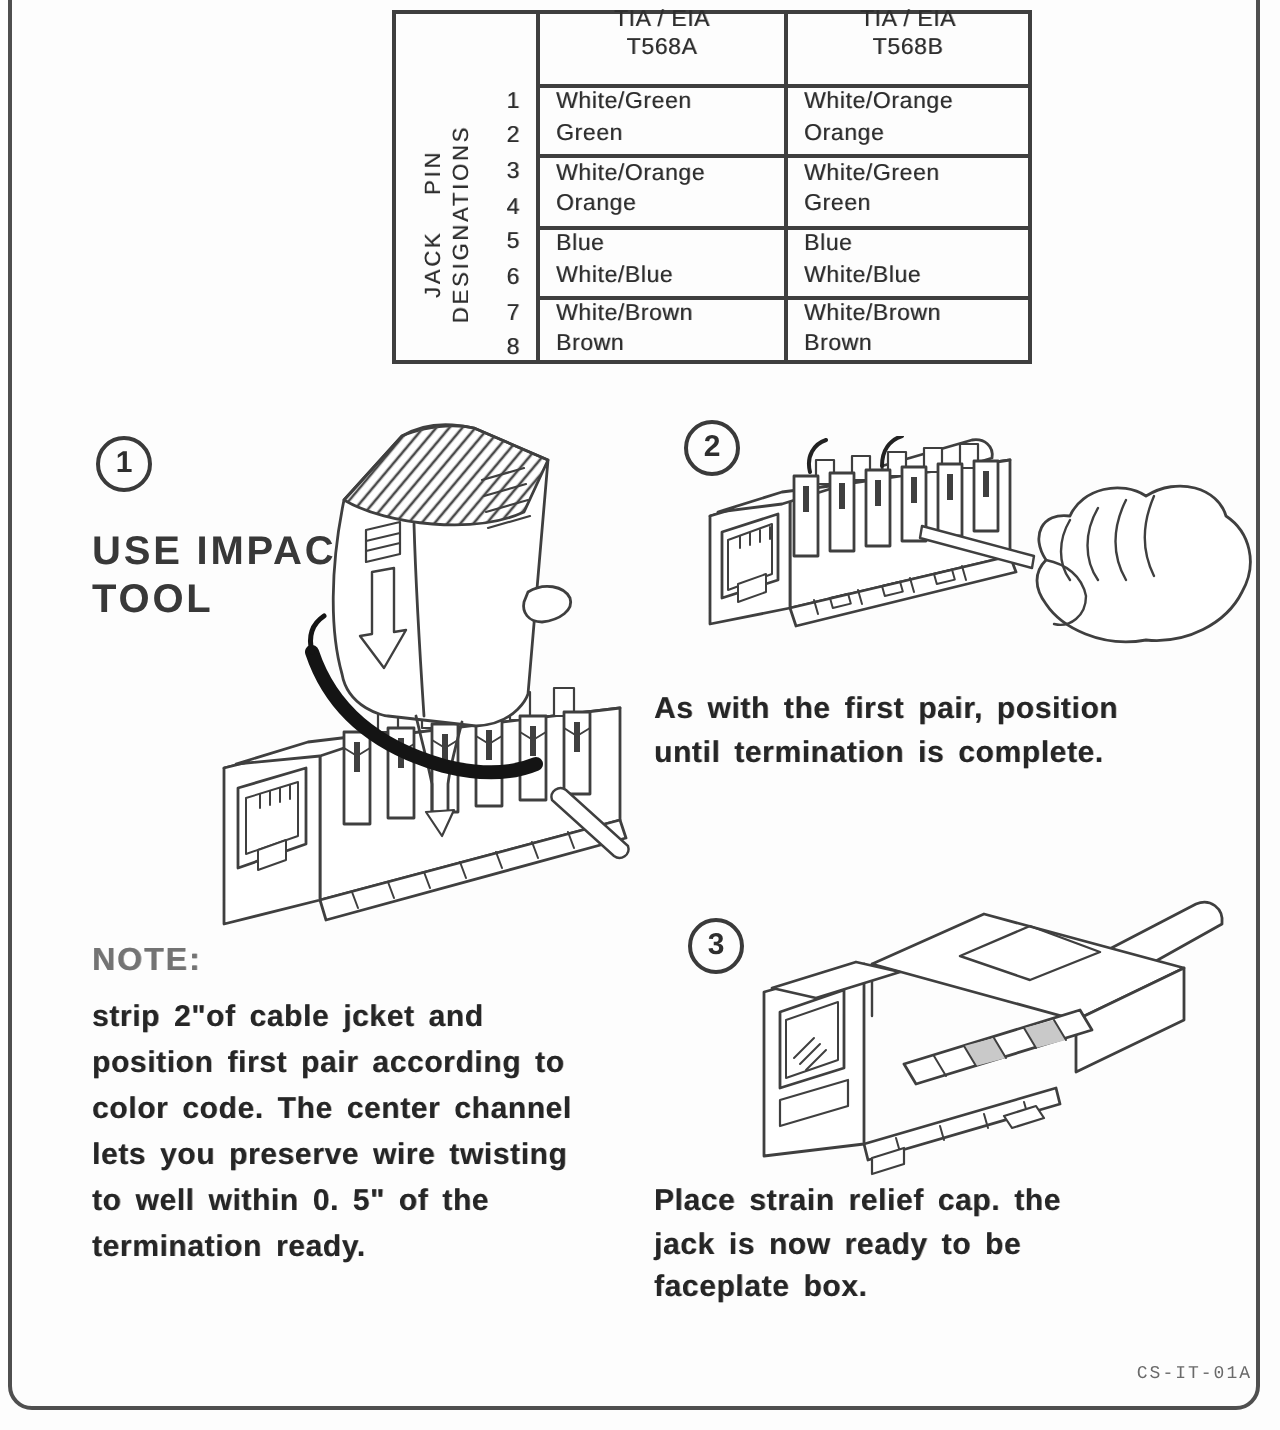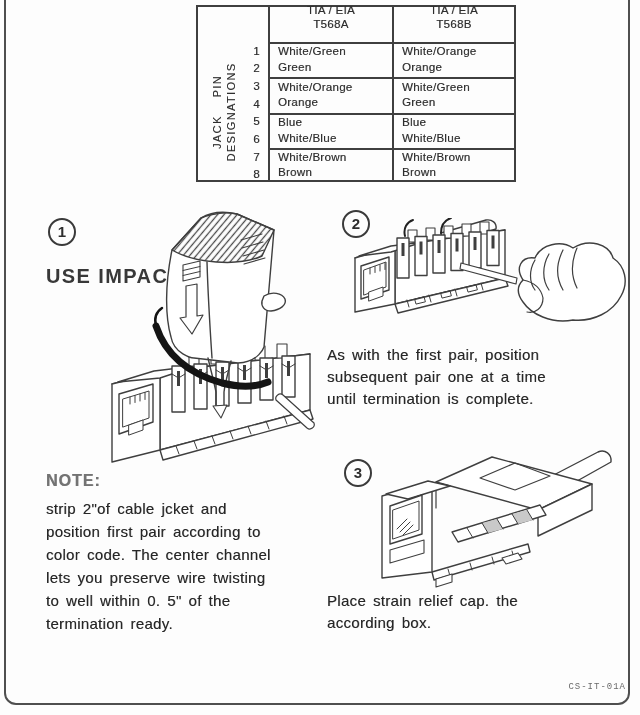--- a/index.html
+++ b/index.html
@@ -22,21 +22,21 @@
   .vlabel{position:absolute;left:26px;top:50%;width:150px;margin-top:-14px;
         transform:translateX(-50%) rotate(-90deg);text-align:center;font-size:11px;
         letter-spacing:1.4px;line-height:14px;}
   .vlabel div{white-space:pre;}
   
   .badge{position:absolute;width:28px;height:28px;border:2px solid #3a3a3a;border-radius:50%;
         box-sizing:border-box;text-align:center;line-height:24px;font-size:15px;font-weight:bold;}
   .bigcap{position:absolute;font-size:20px;font-weight:bold;letter-spacing:1.4px;
         line-height:24px;color:#383838;}
   .body-text{position:absolute;font-size:15px;letter-spacing:0.3px;word-spacing:2.5px;color:#262626;}
-  .body-text div{height:22px;line-height:22px;white-space:pre;}
+  .body-text div{height:22px;line-height:22px;white-space:pre;font-weight:bold;}
   .note-title{position:absolute;font-size:16px;font-weight:bold;letter-spacing:1px;color:#737373;}
   .note-text div{height:23px;line-height:23px;}
   .step3-text div{height:21.5px;line-height:21.5px;}
   .doc-code{position:absolute;top:682px;right:14px;font-family:Liberation Mono, monospace;
         font-size:9px;letter-spacing:1px;color:#6a6a6a;}
   .illus{position:absolute;}
 </style>
 </head>
 <body>
 
@@ -106,20 +106,21 @@
     </div>
     <div class="cell ink" style="left:196px;top:141px;height:34px">
       <div>White/Brown</div>
       <div>Brown</div>
     </div>
   </div>
 
   <div class="badge" style="left:48px;top:218px">1</div>
   <div class="bigcap" style="left:46px;top:264px">
     <div>USE IMPACT</div>
+    <div>TOOL</div>
   </div>
 
   <svg class="illus" style="left:104px;top:206px" width="212" height="258" viewBox="0 0 212 258">
     <defs>
       <pattern id="hatch1" width="5" height="5" patternUnits="userSpaceOnUse" patternTransform="rotate(40)">
         <line x1="2.5" y1="0" x2="2.5" y2="5" stroke="#4a4a4a" stroke-width="1.3"></line>
       </pattern>
     </defs>
     <g stroke="#3f3f3f" stroke-width="1.4" fill="none" stroke-linejoin="round" stroke-linecap="round">
 
@@ -213,21 +214,20 @@
       <path d="M116,45 L172,60 L171,66 L115,51 Z" fill="#fff" stroke-width="1.2"></path>
 
       <path d="M178,62 C170,50 176,38 190,40 C196,26 216,22 228,30 C244,20 264,26 268,40 C280,48 284,64 276,78 C268,94 248,104 228,102 C206,106 186,96 178,84 C172,76 172,68 178,62 Z" fill="#fff"></path>
       <path d="M190,42 C184,52 184,64 190,72 M204,36 C197,48 197,62 204,72 M218,32 C211,46 211,60 218,72 M232,30 C226,44 226,58 232,70" stroke-width="1.2"></path>
       <path d="M178,62 C188,64 196,70 198,80 C198,90 190,96 182,94" stroke-width="1.2"></path>
     </g>
   </svg>
 
   <div class="body-text ink" style="left:327px;top:344px">
     <div>As with the first pair, position</div>
-    <div>subsequent pair one at a time</div>
     <div>until termination is complete.</div>
   </div>
 
   <div class="note-title ink" style="left:46px;top:472px">NOTE:</div>
   <div class="body-text note-text ink" style="left:46px;top:497px">
     <div>strip 2"of cable jcket and</div>
     <div>position first pair according to</div>
     <div>color code. The center channel</div>
     <div>lets you preserve wire twisting</div>
     <div>to well within 0. 5" of the</div>
@@ -259,17 +259,18 @@
       <path d="M34,50 L76,37 L98,42 L56,55 Z" fill="#fff"></path>
       <path d="M38,62 L70,51 L70,90 L38,100 Z" fill="#fff"></path>
       <path d="M41,66 L67,57 L67,86 L41,95 Z" stroke-width="1"></path>
       <path d="M45,85 L55,75 M48,88 L58,78 M51,91 L61,81" stroke-width="1"></path>
       <path d="M38,106 L72,96 L72,109 L38,119 Z" fill="#fff" stroke-width="1.1"></path>
     </g>
   </svg>
 
   <div class="body-text step3-text ink" style="left:327px;top:590px">
     <div>Place strain relief cap. the</div>
-    <div>according box.</div>
+    <div>jack is now ready to be</div>
+    <div>faceplate box.</div>
   </div>
 
   <div class="doc-code">CS-IT-01A</div>
 </div>
 
 </body></html>

